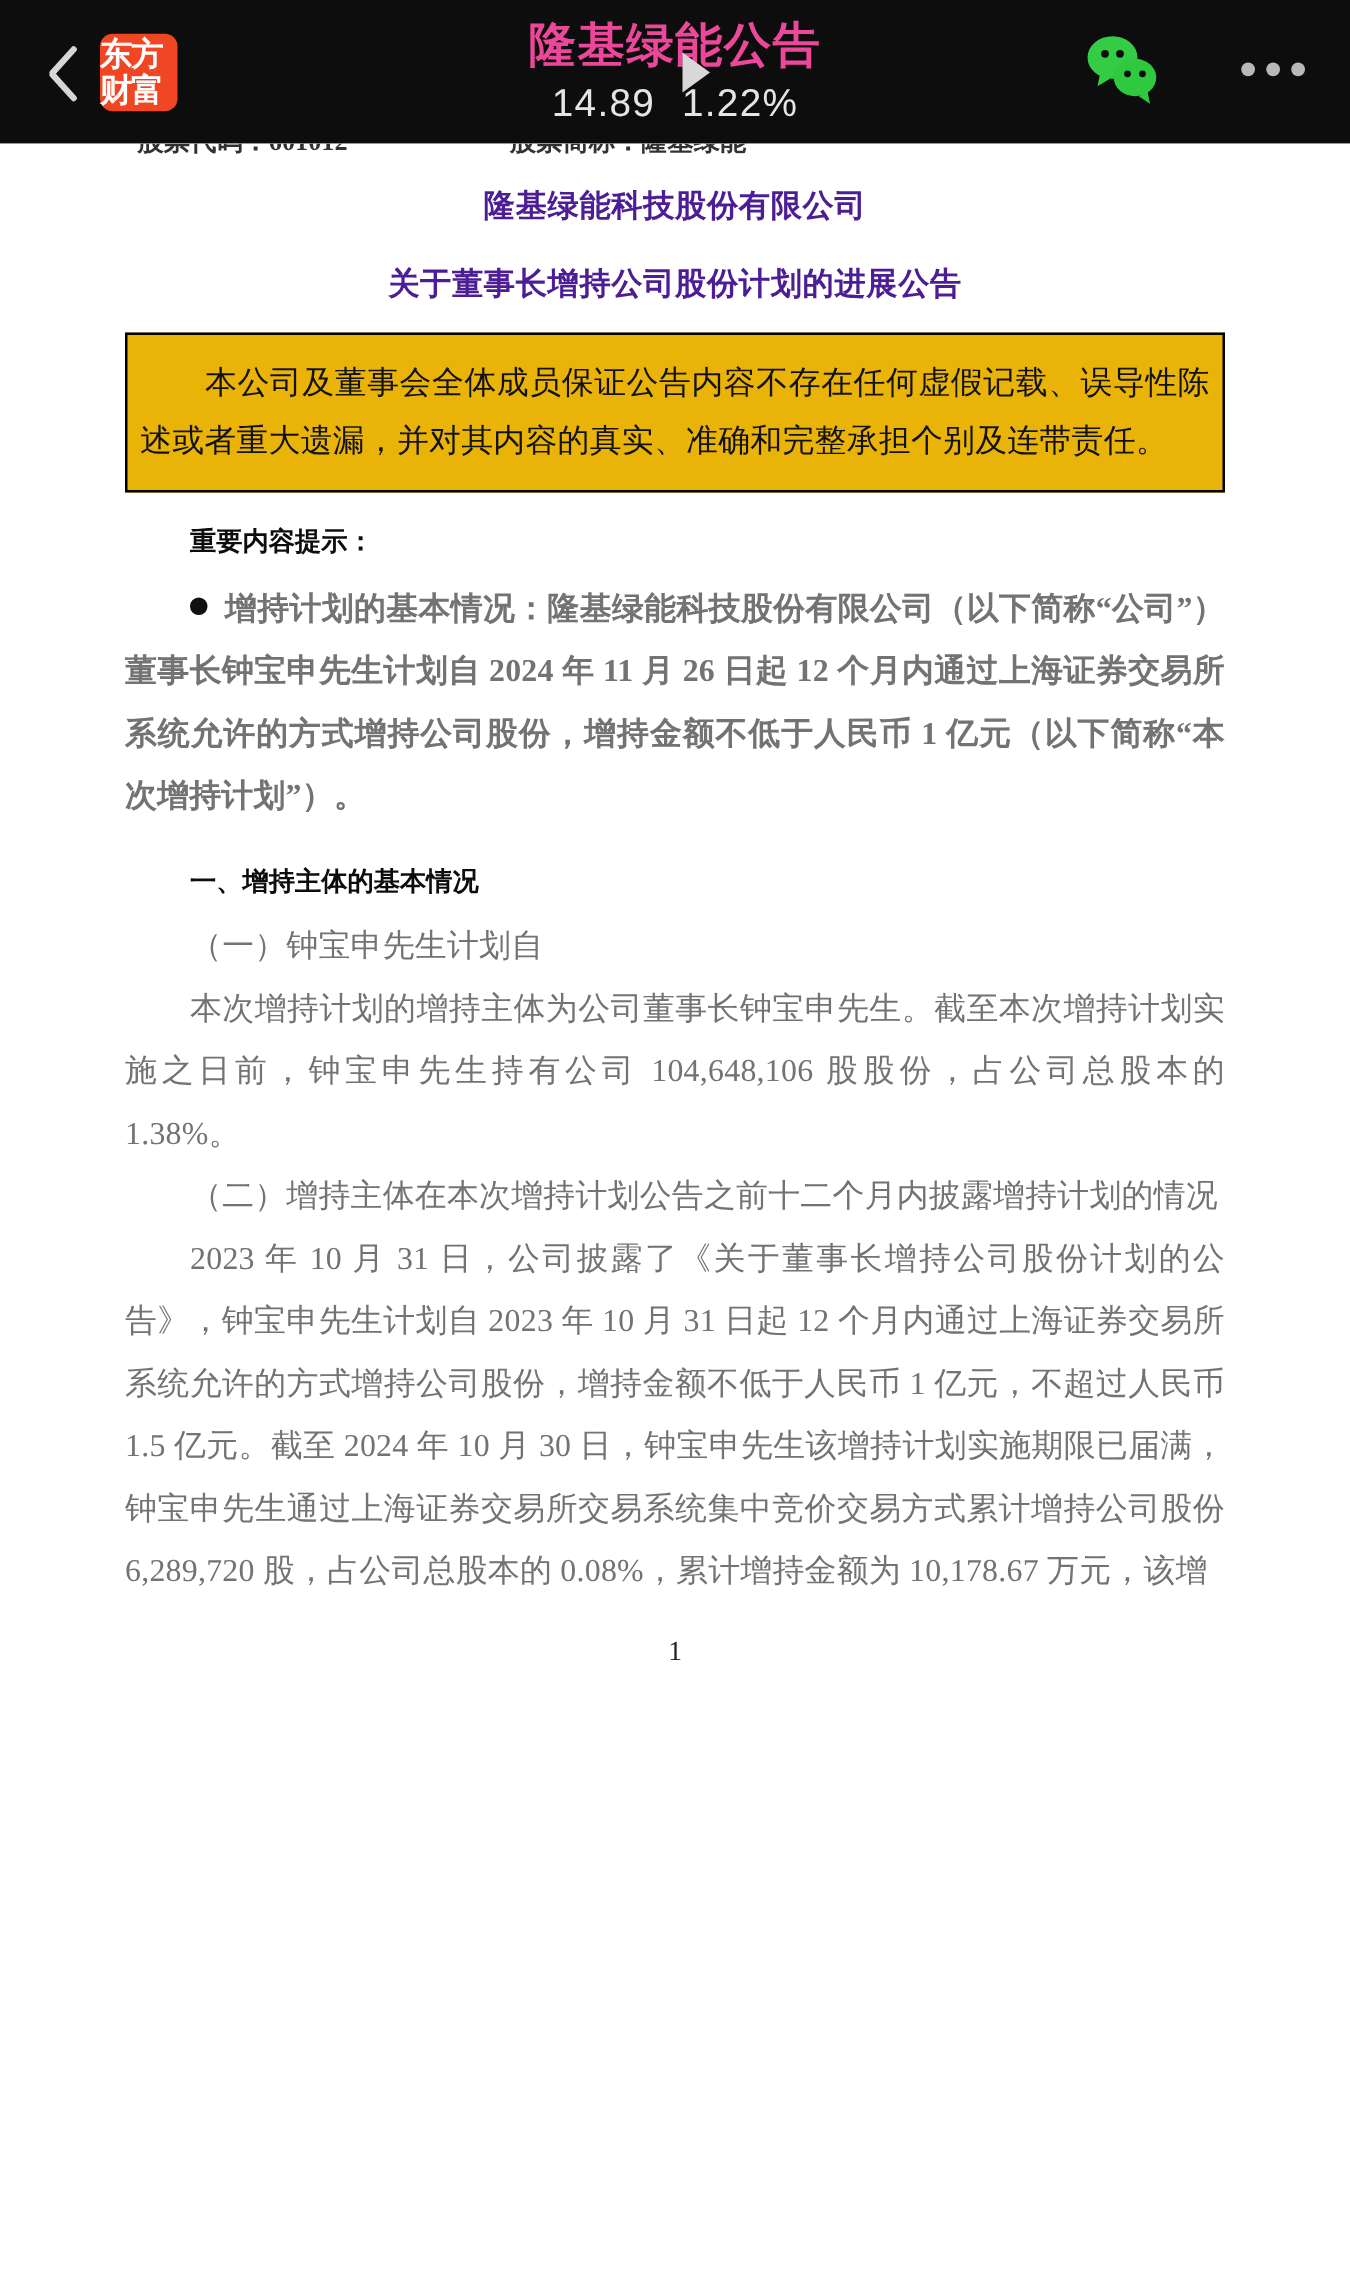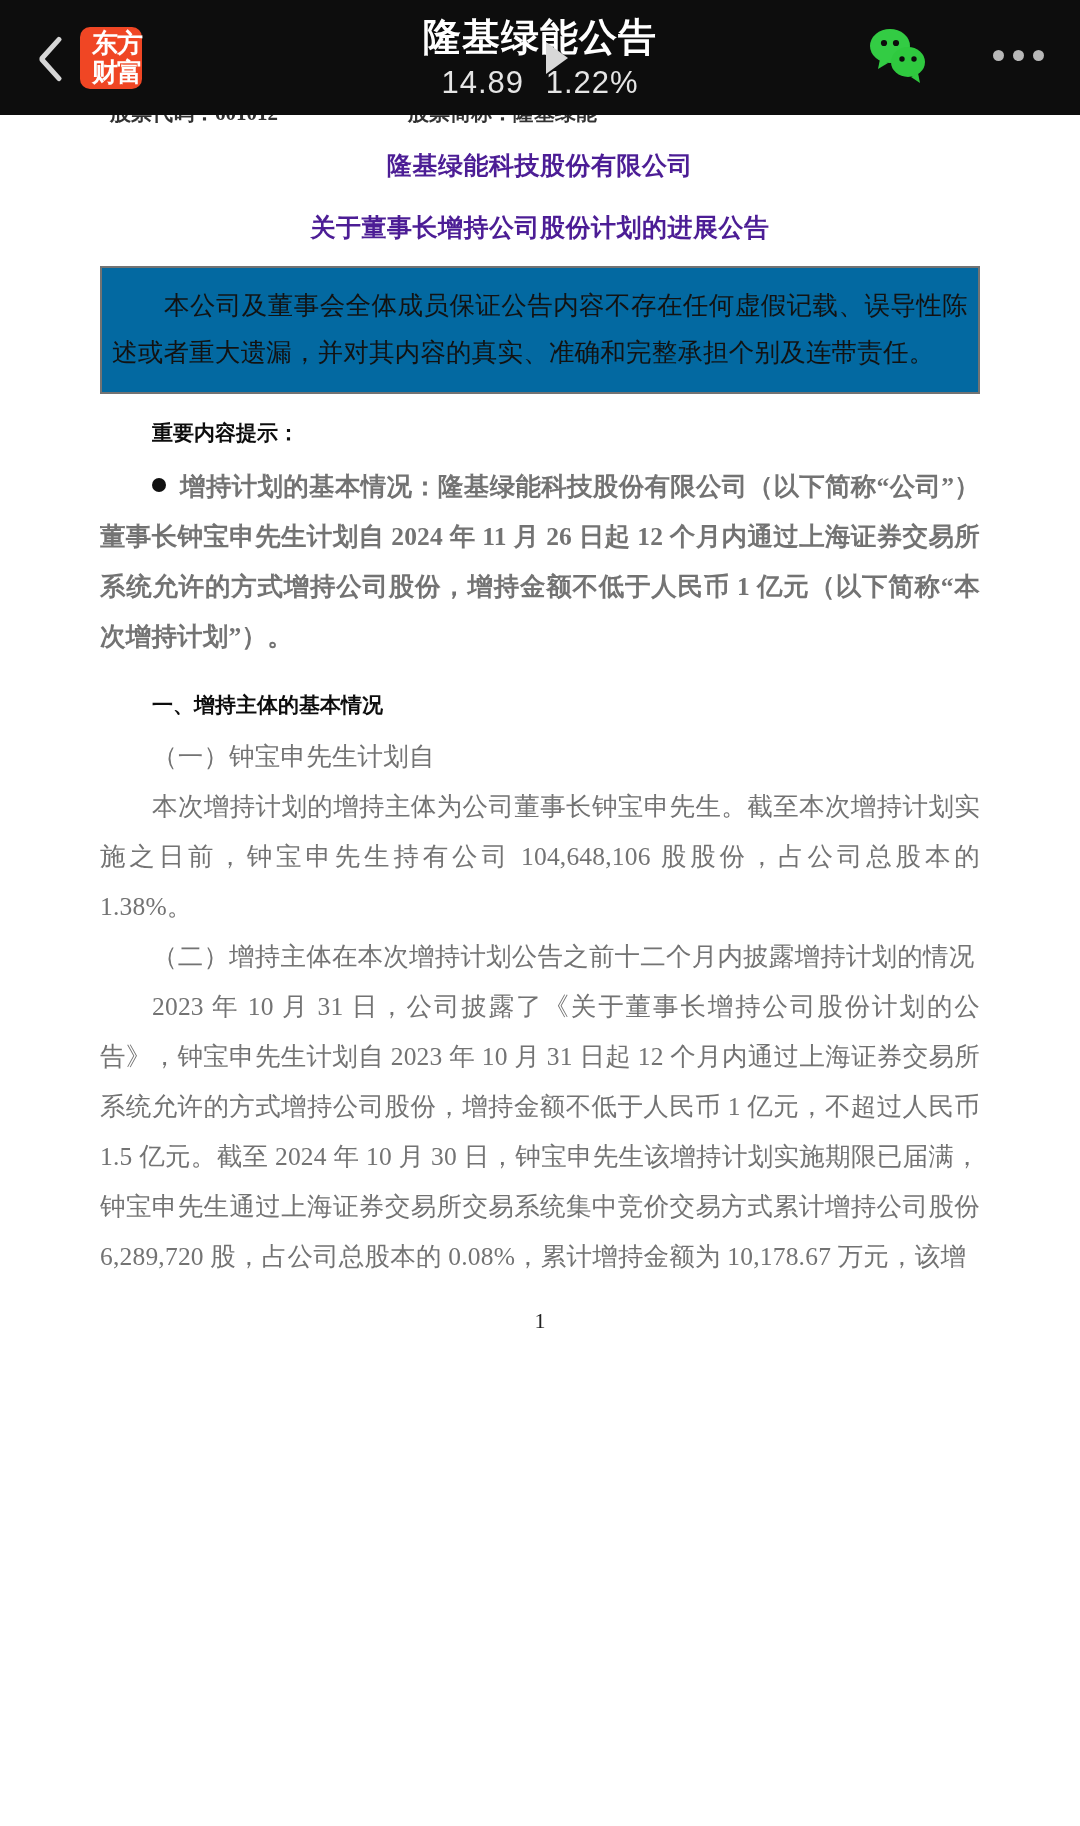--- a/index.html
+++ b/index.html
@@ -43,38 +43,38 @@
     flex: 0 0 auto;
     margin-left: 12px;
     width: 62px; height: 62px;
     background: #f04624;
     border-radius: 10px;
     color: #fff;
     font-family: "Liberation Sans", sans-serif;
     font-weight: bold;
     font-size: 26px;
     line-height: 29px;
-    text-align: right;
+    text-align: left;
     padding-top: 2px;
     letter-spacing: -1px;
   }
   #brand-logo span { display: block; }
 
   #title-block {
     position: absolute;
     left: 0; right: 0; top: 0;
     height: 115px;
     display: flex;
     flex-direction: column;
     align-items: center;
     justify-content: center;
     pointer-events: none;
   }
   #nav-title {
-    color: #ffffff;
+    color: #ec4899;
     font-family: "Liberation Sans", sans-serif;
     font-weight: bold;
     font-size: 38px;
     line-height: 44px;
     letter-spacing: 1px;
   }
   #quote-row {
     margin-top: 6px;
     color: #e5e5e5;
     font-family: Liberation Sans, sans-serif;
@@ -151,23 +151,23 @@
     font-weight: bold;
     font-size: 25px;
     line-height: 30px;
     letter-spacing: 0.5px;
   }
   #company-name { margin-top: 27px; }
   #announcement-title { margin-top: 32px; }
 
   #disclaimer-box {
     margin-top: 24px;
-    border: 2px solid #737373;
+    border: 2px solid #000000;
     padding: 14px 10px 16px 10px;
-    background: #0369a1;
+    background: #eab308;
   }
   #disclaimer-box p {
     font-size: 25.5px;
     line-height: 47px;
     color: #121212;
     text-align: justify;
     text-indent: 52px;
     letter-spacing: 0.2px;
   }
 

